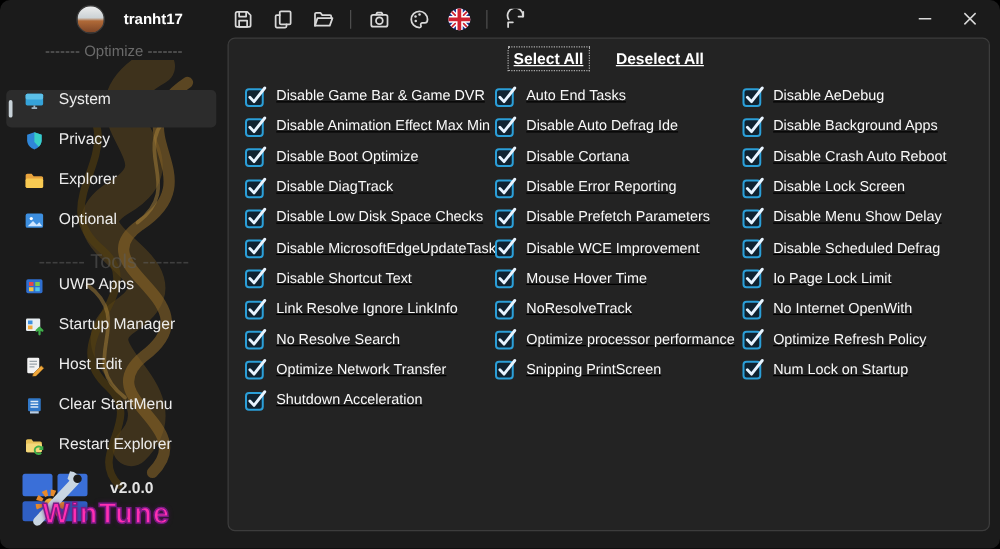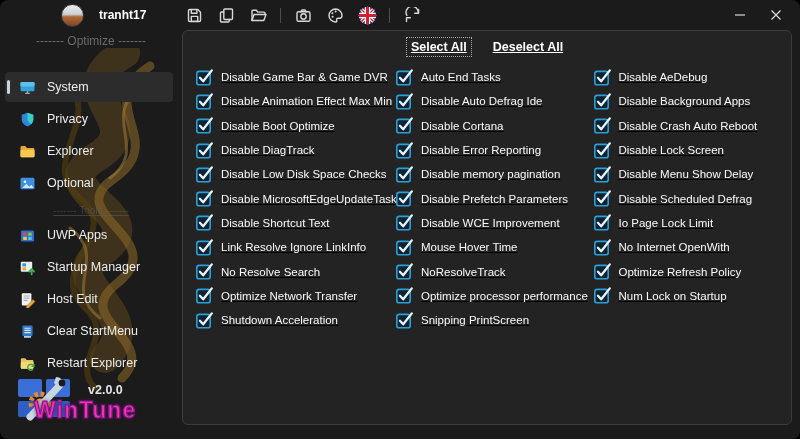--- a/index.html
+++ b/index.html
@@ -16,25 +16,25 @@
   .tsep{width:1px;height:15px;background:#4d4d4d;margin:0 2px;}
   .wincontrols{position:absolute;right:6px;top:0;height:30px;display:flex;}
   .wc{width:36px;height:30px;display:flex;align-items:center;justify-content:center;cursor:pointer;}
   .icon-stroke{stroke:#d9d9d9;fill:none;stroke-width:1.4;stroke-linecap:round;stroke-linejoin:round;}
 
   
   .sidebar{position:absolute;left:0;top:30px;width:182px;bottom:0;}
   .dragon{position:absolute;left:0;top:18px;pointer-events:none;}
   .section-label{position:relative;z-index:2;margin:4px 0 24px;text-align:center;color:#6a6a6a;font-size:12px;}
   .nav{position:relative;z-index:2;}
-  .nav-item{position:relative;height:30px;display:flex;align-items:center;padding-left:14px;gap:11px;
+  .nav-item{position:relative;height:30px;display:flex;align-items:flex-start;padding-left:14px;gap:11px;
     color:#ececec;font-size:12.5px;margin:0 9px 2px 5px;border-radius:4px;cursor:pointer;}
   .nav-item.selected{background:#2c2c2c;}
   .indicator{position:absolute;left:2px;top:8px;width:3px;height:14px;border-radius:2px;background:#c9d3d9;}
-  .nav-divider{height:20px;display:flex;align-items:center;justify-content:center;color:#5d5d5d;font-size:10px;opacity:.55;text-decoration:underline;}
+  .nav-divider{height:20px;display:flex;align-items:center;justify-content:center;color:#5d5d5d;font-size:16px;opacity:.55;}
   .nav-icon{width:17px;height:17px;flex:0 0 17px;}
 
   .brandbox{position:absolute;left:12px;bottom:8px;width:160px;height:62px;z-index:2;}
   .brandlogo{position:absolute;left:4px;top:2px;}
   .version{position:absolute;left:76px;top:14px;color:#e4e4e4;font-size:12.5px;font-weight:bold;}
   .brandname{position:absolute;left:22px;top:28px;font-size:23px;font-weight:bold;letter-spacing:1px;
     color:#ff2fb3;-webkit-text-stroke:1.2px #7c1b86;text-shadow:0 0 4px #5a1060;}
 
   
   .panel{position:absolute;left:182px;top:30px;width:610px;height:395px;box-sizing:border-box;
@@ -379,27 +379,20 @@
           </div>
 
           <div class="cbrow">
             <span class="cb"><svg width="17" height="17" viewBox="0 0 17 17">
                 <rect x="0.8" y="2.4" width="13.4" height="13.4" rx="2.4" fill="#0f2230" stroke="#2b9fd8" stroke-width="1.6"></rect>
                 <path d="M3.9 8.8l3.3 3.5 8.6-10.9" fill="none" stroke="#e8f4ff" stroke-width="2.3" stroke-linecap="round" stroke-linejoin="round"></path>
               </svg></span>
             <span class="cblabel">Disable Error Reporting</span>
           </div>
 
-          <div class="cbrow">
-            <span class="cb"><svg width="17" height="17" viewBox="0 0 17 17">
-                <rect x="0.8" y="2.4" width="13.4" height="13.4" rx="2.4" fill="#0f2230" stroke="#2b9fd8" stroke-width="1.6"></rect>
-                <path d="M3.9 8.8l3.3 3.5 8.6-10.9" fill="none" stroke="#e8f4ff" stroke-width="2.3" stroke-linecap="round" stroke-linejoin="round"></path>
-              </svg></span>
-            <span class="cblabel">Disable memory pagination</span>
-          </div>
 
           <div class="cbrow">
             <span class="cb"><svg width="17" height="17" viewBox="0 0 17 17">
                 <rect x="0.8" y="2.4" width="13.4" height="13.4" rx="2.4" fill="#0f2230" stroke="#2b9fd8" stroke-width="1.6"></rect>
                 <path d="M3.9 8.8l3.3 3.5 8.6-10.9" fill="none" stroke="#e8f4ff" stroke-width="2.3" stroke-linecap="round" stroke-linejoin="round"></path>
               </svg></span>
             <span class="cblabel">Disable Prefetch Parameters</span>
           </div>
 
           <div class="cbrow">

